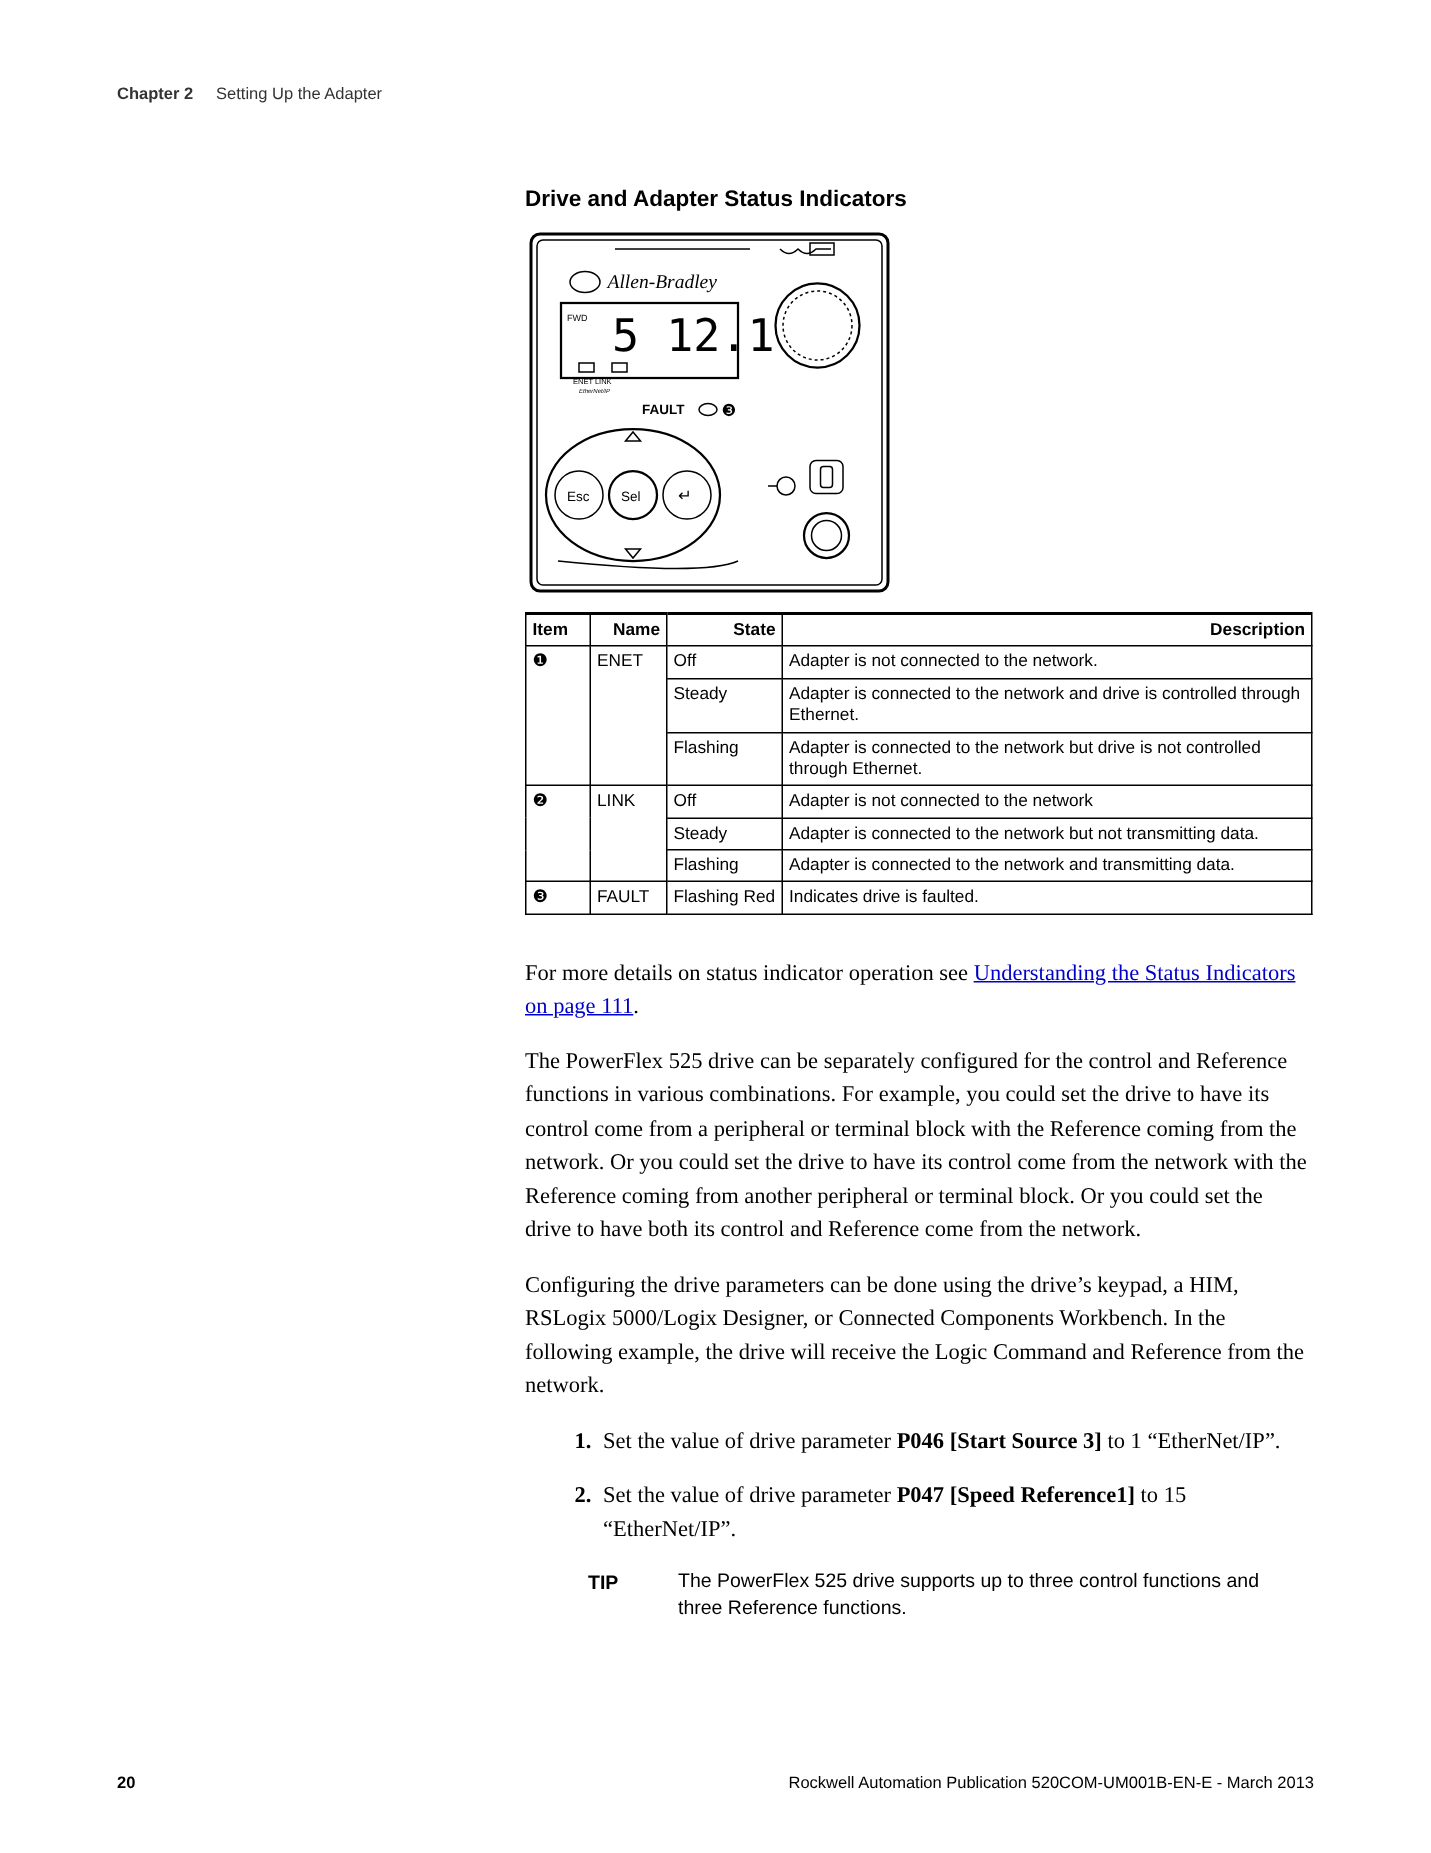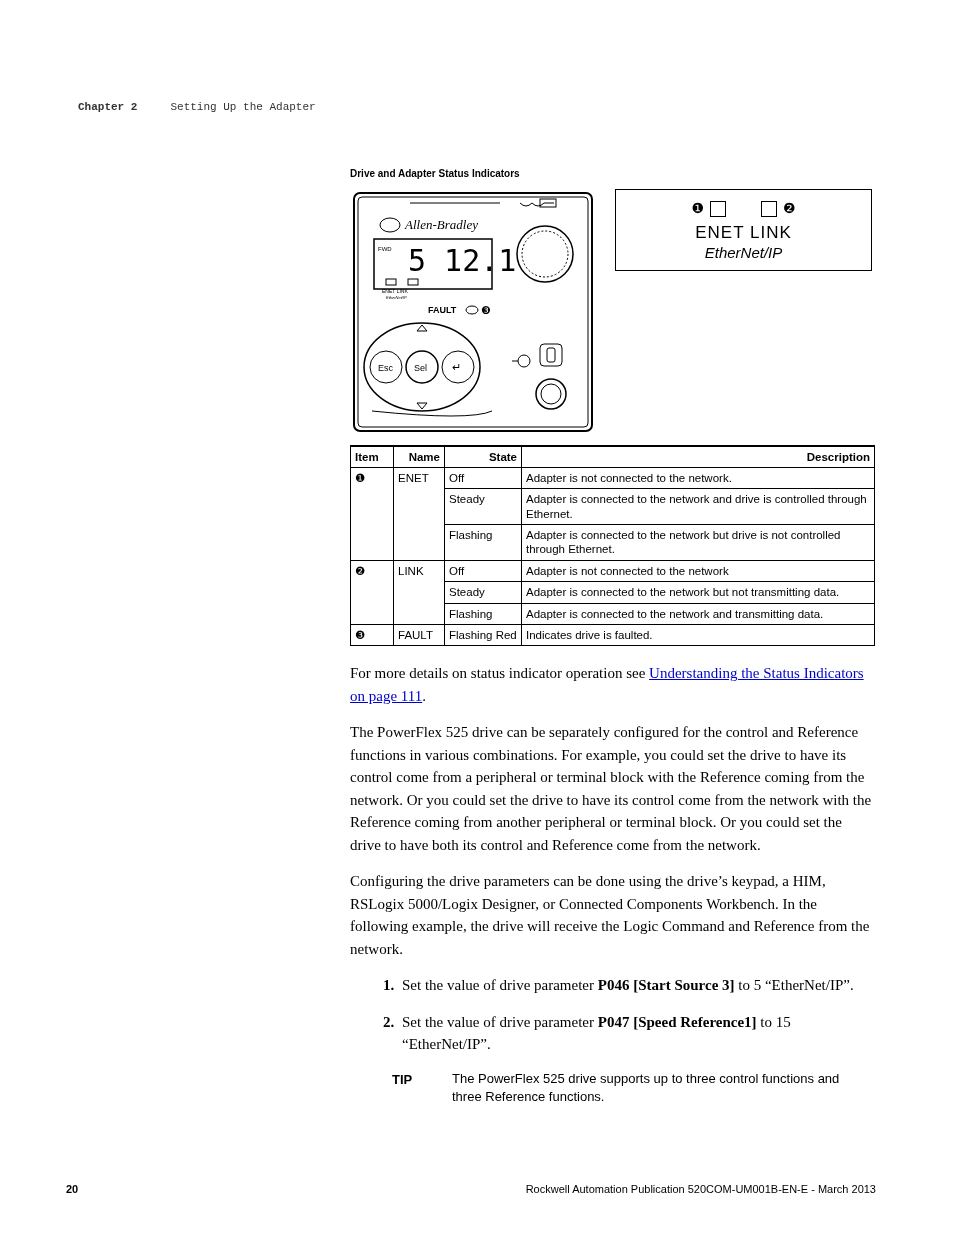--- a/index.html
+++ b/index.html
@@ -13,31 +13,30 @@
     background: #fff;
   }
   .page {
     width: 954px;
     height: 1235px;
     position: relative;
     box-sizing: border-box;
     padding: 55px 78px 40px 78px;
   }
   .page-header {
-    font-family: Liberation Mono, monospace;
+    font-family: Liberation Sans, sans-serif;
     font-size: 11px;
     color: #333;
     margin-bottom: 50px;
-    margin-top: 44px;
   }
   .page-header .chapter { font-weight: bold; }
   .figure-title {
     font-family: Arial, Helvetica, sans-serif;
     font-weight: bold;
-    font-size: 10px;
+    font-size: 15px;
     margin-left: 272px;
     margin-bottom: 8px;
     margin-top: 47px;
   }
   .figure-row {
     display: flex;
     align-items: flex-start;
     margin-left: 272px;
     gap: 19px;
     margin-bottom: 10px;
@@ -54,21 +53,21 @@
   .callout-top .sq { display:inline-block; width:14px; height:14px; border:1.2px solid #000; vertical-align: middle; margin: 0 2px;}
   .callout-top .n { font-size:14px; vertical-align: middle; margin: 0 4px;}
   .callout-mid { position:absolute; top:30px; left:0; right:0; text-align:center; font-size:17px; letter-spacing:1px;}
   .callout-bot { position:absolute; top:52px; left:0; right:0; text-align:center; font-style:italic; font-size:15px;}
   table.status {
     border-collapse: collapse;
     width: 525px;
     margin-left: 272px;
     font-family: Arial, Helvetica, sans-serif;
     font-size: 11.5px;
-    margin-bottom: 16px;
+    margin-bottom: 28px;
   }
   table.status th, table.status td {
     border: 0.8px solid #000;
     padding: 3px 4px;
     text-align: left;
     vertical-align: top;
     line-height: 1.25;
   }
   table.status th {
     font-weight: bold;
@@ -108,21 +107,21 @@
     font-family: Arial, Helvetica, sans-serif;
     font-size: 13px;
     gap: 30px;
     margin-top: 12px;
   }
   .tip-row .tip-label { font-weight: bold; flex: 0 0 30px; font-size: 13px; }
   .tip-row .tip-body { flex: 1; line-height: 1.4; }
   .footer {
     position: absolute;
     bottom: 38px;
-    left: 66px;
+    left: 78px;
     right: 78px;
     display: flex;
     justify-content: space-between;
     font-family: Arial, Helvetica, sans-serif;
     font-size: 11px;
   }
   .footer .pnum { font-weight: bold; }
 </style>
 </head>
 <body>
@@ -177,29 +176,20 @@
       <path d="M22 222 Q120 232 142 222" fill="none" stroke="#000"></path>
 
       <rect x="190" y="155" width="22" height="22" rx="4" fill="none" stroke="#000"></rect>
       <rect x="197" y="159" width="8" height="14" rx="2" fill="none" stroke="#000"></rect>
       <circle cx="174" cy="172" r="6" fill="none" stroke="#000"></circle>
       <path d="M168 172 h-6" stroke="#000"></path>
       <circle cx="201" cy="205" r="15" fill="none" stroke="#000" stroke-width="1.5"></circle>
       <circle cx="201" cy="205" r="10" fill="none" stroke="#000"></circle>
     </svg>
 
-    <div class="callout-box">
-      <div class="callout-top">
-        <span class="n">❶</span><span class="sq"></span>
-        &nbsp;&nbsp;&nbsp;&nbsp;&nbsp;&nbsp;
-        <span class="sq"></span><span class="n">❷</span>
-      </div>
-      <div class="callout-mid">ENET  LINK</div>
-      <div class="callout-bot">EtherNet/IP</div>
-    </div>
   </div>
 
   <table class="status">
     <thead>
         <tr id="status-head">
           <th class="item-col">Item</th>
           <th class="name-col">Name</th>
           <th class="state-col">State</th>
           <th>Description</th>
         </tr>
@@ -248,21 +238,21 @@
     </p>
   </div>
 
 
   <div class="body-text">
     <p>The PowerFlex 525 drive can be separately configured for the control and Reference functions in various combinations.  For example, you could set the drive to have its control come from a peripheral or terminal block with the Reference coming from the network. Or you could set the drive to have its control come from the network with the Reference coming from another peripheral or terminal block. Or you could set the drive to have both its control and Reference come from the network.</p>
     <p>Configuring the drive parameters can be done using the drive’s keypad, a HIM, RSLogix 5000/Logix Designer, or Connected Components Workbench. In the following example, the drive will receive the Logic Command and Reference from the network.</p>
   </div>
 
   <ol class="steps" id="steps-list">
-      <li><span>Set the value of drive parameter </span><strong>P046 [Start Source 3]</strong><span> to 5 “EtherNet/IP”.</span></li>
+      <li><span>Set the value of drive parameter </span><strong>P046 [Start Source 3]</strong><span> to 1 “EtherNet/IP”.</span></li>
       <li><span>Set the value of drive parameter </span><strong>P047 [Speed Reference1]</strong><span> to 15 “EtherNet/IP”.</span></li>
     </ol>
 
   <div class="tip-row">
     <div class="tip-label">TIP</div>
     <div class="tip-body">The PowerFlex 525 drive supports up to three control functions and three Reference functions.</div>
   </div>
 
   <div class="footer">
     <span class="pnum">20</span>

